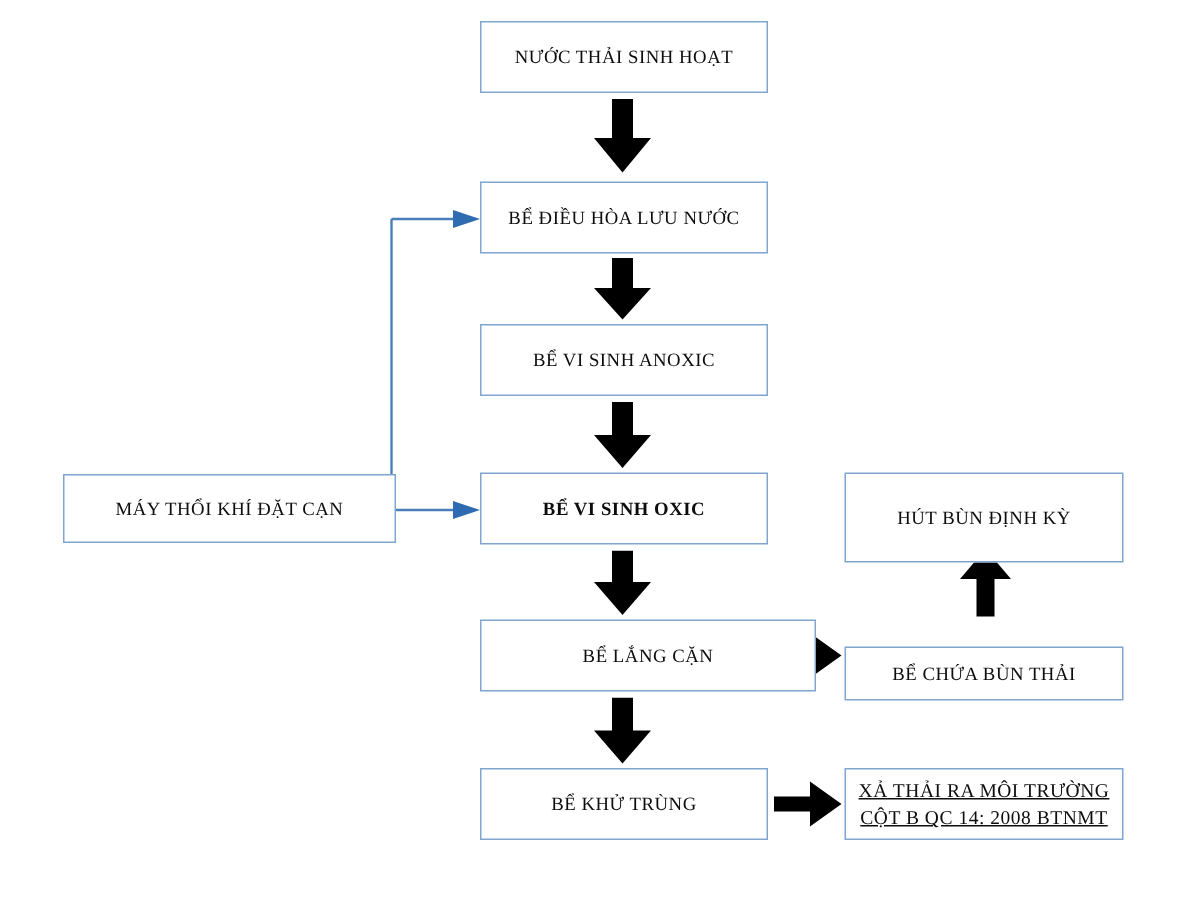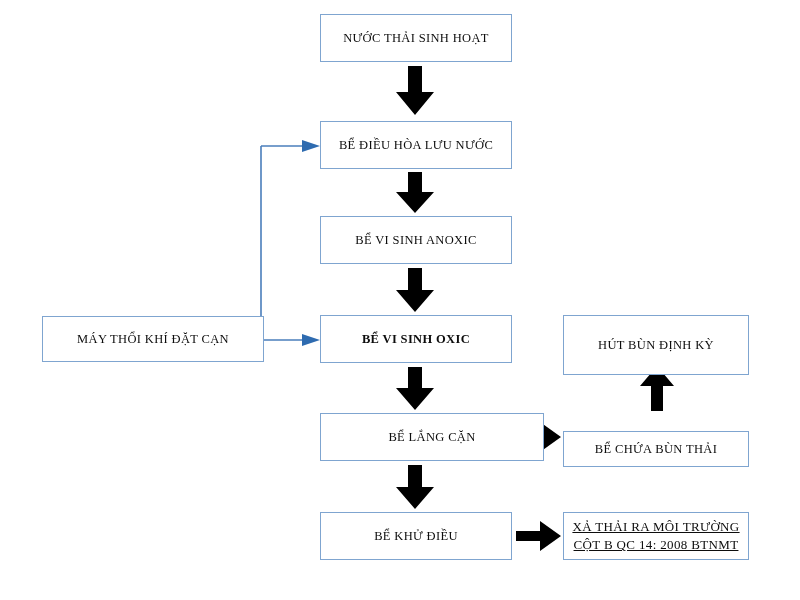--- a/index.html
+++ b/index.html
@@ -106,21 +106,21 @@
   <div class="node" style="left:320px; top:14px; width:192px; height:48px;">NƯỚC THẢI SINH HOẠT</div>
 
   <div class="node" style="left:320px; top:121px; width:192px; height:48px;">BỂ ĐIỀU HÒA LƯU NƯỚC</div>
 
   <div class="node" style="left:320px; top:216px; width:192px; height:48px;">BỂ VI SINH ANOXIC</div>
 
   <div class="node" style="left:320px; top:315px; width:192px; height:48px;font-weight:bold;">BỂ VI SINH OXIC</div>
 
   <div class="node" style="left:320px; top:413px; width:224px; height:48px;">BỂ LẮNG CẶN</div>
 
-  <div class="node" style="left:320px; top:512px; width:192px; height:48px;">BỂ KHỬ ĐIỀU</div>
+  <div class="node" style="left:320px; top:512px; width:192px; height:48px;">BỂ KHỬ TRÙNG</div>
 
   <div class="node" style="left:14px; top:316px; width:222px; height:46px;margin-left:28px;">MÁY THỔI KHÍ ĐẶT CẠN</div>
 
   <div class="node" style="left:563px; top:315px; width:186px; height:60px;">HÚT BÙN ĐỊNH KỲ</div>
 
   <div class="node" style="left:563px; top:413px; width:186px; height:36px;margin-top:18px;">BỂ CHỨA BÙN THẢI</div>
 
   <div class="node two-line" style="left:563px; top:512px; width:186px; height:48px;">XẢ THẢI RA MÔI TRƯỜNG
 CỘT B QC 14: 2008 BTNMT</div>
 

